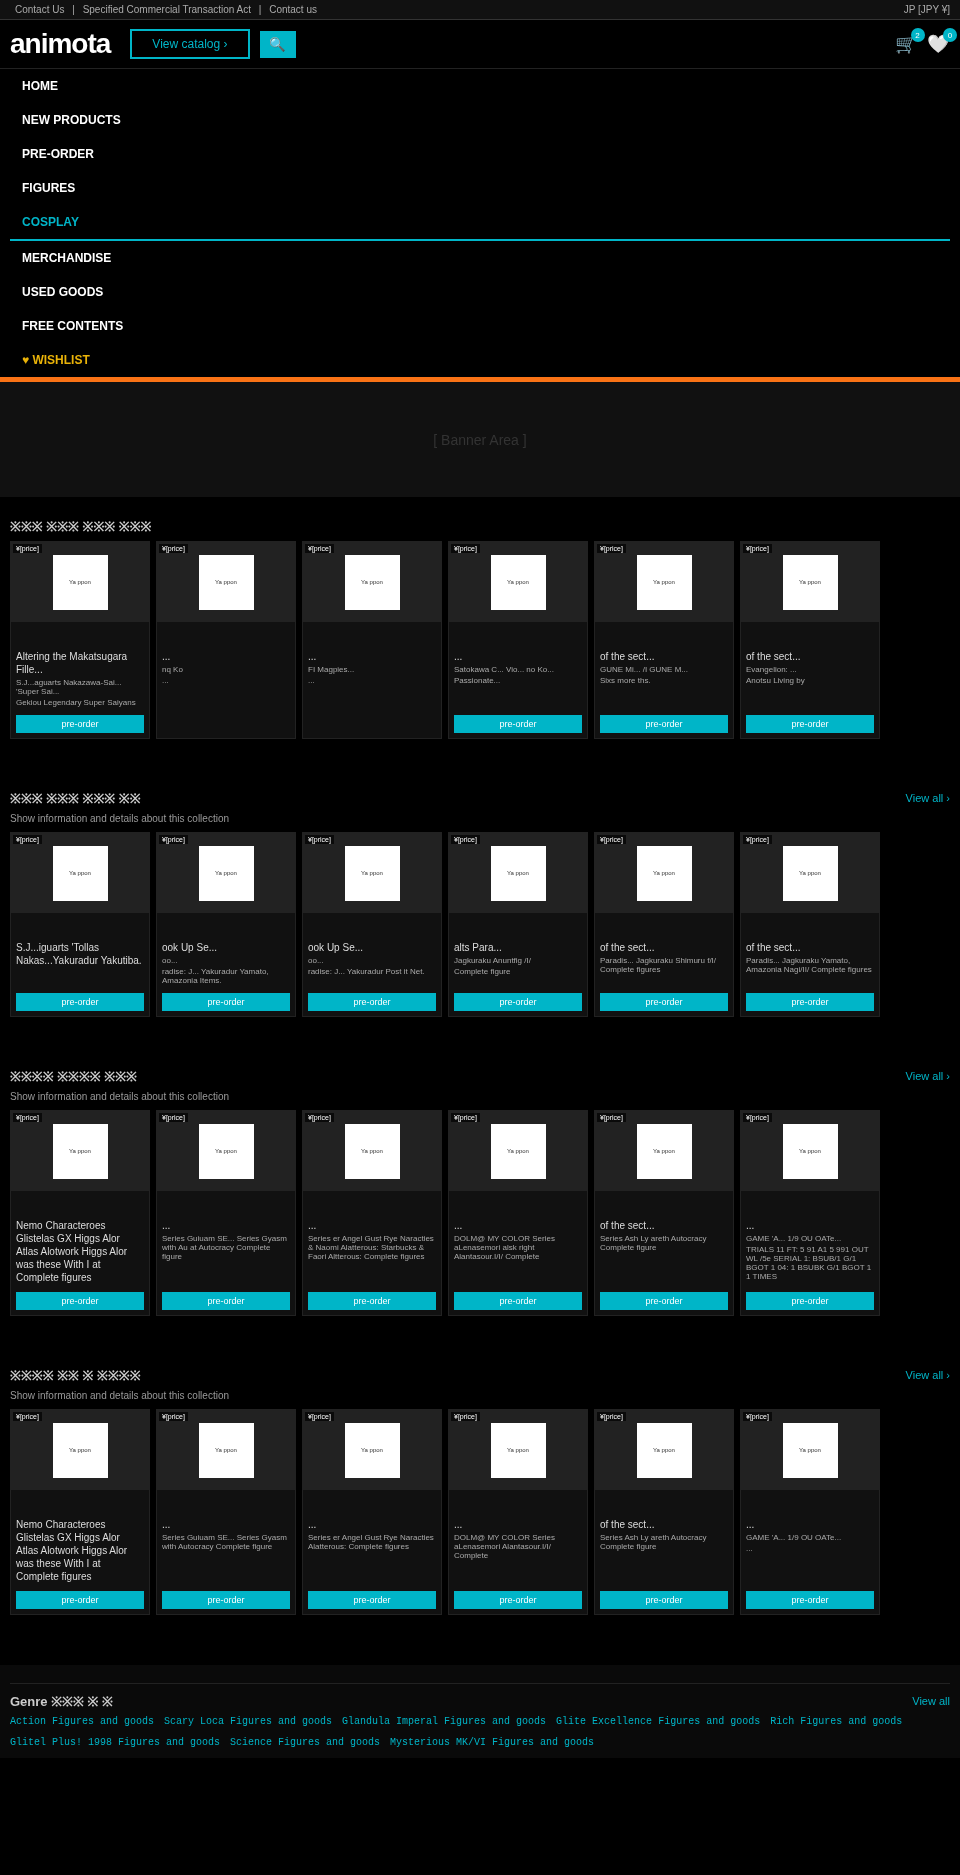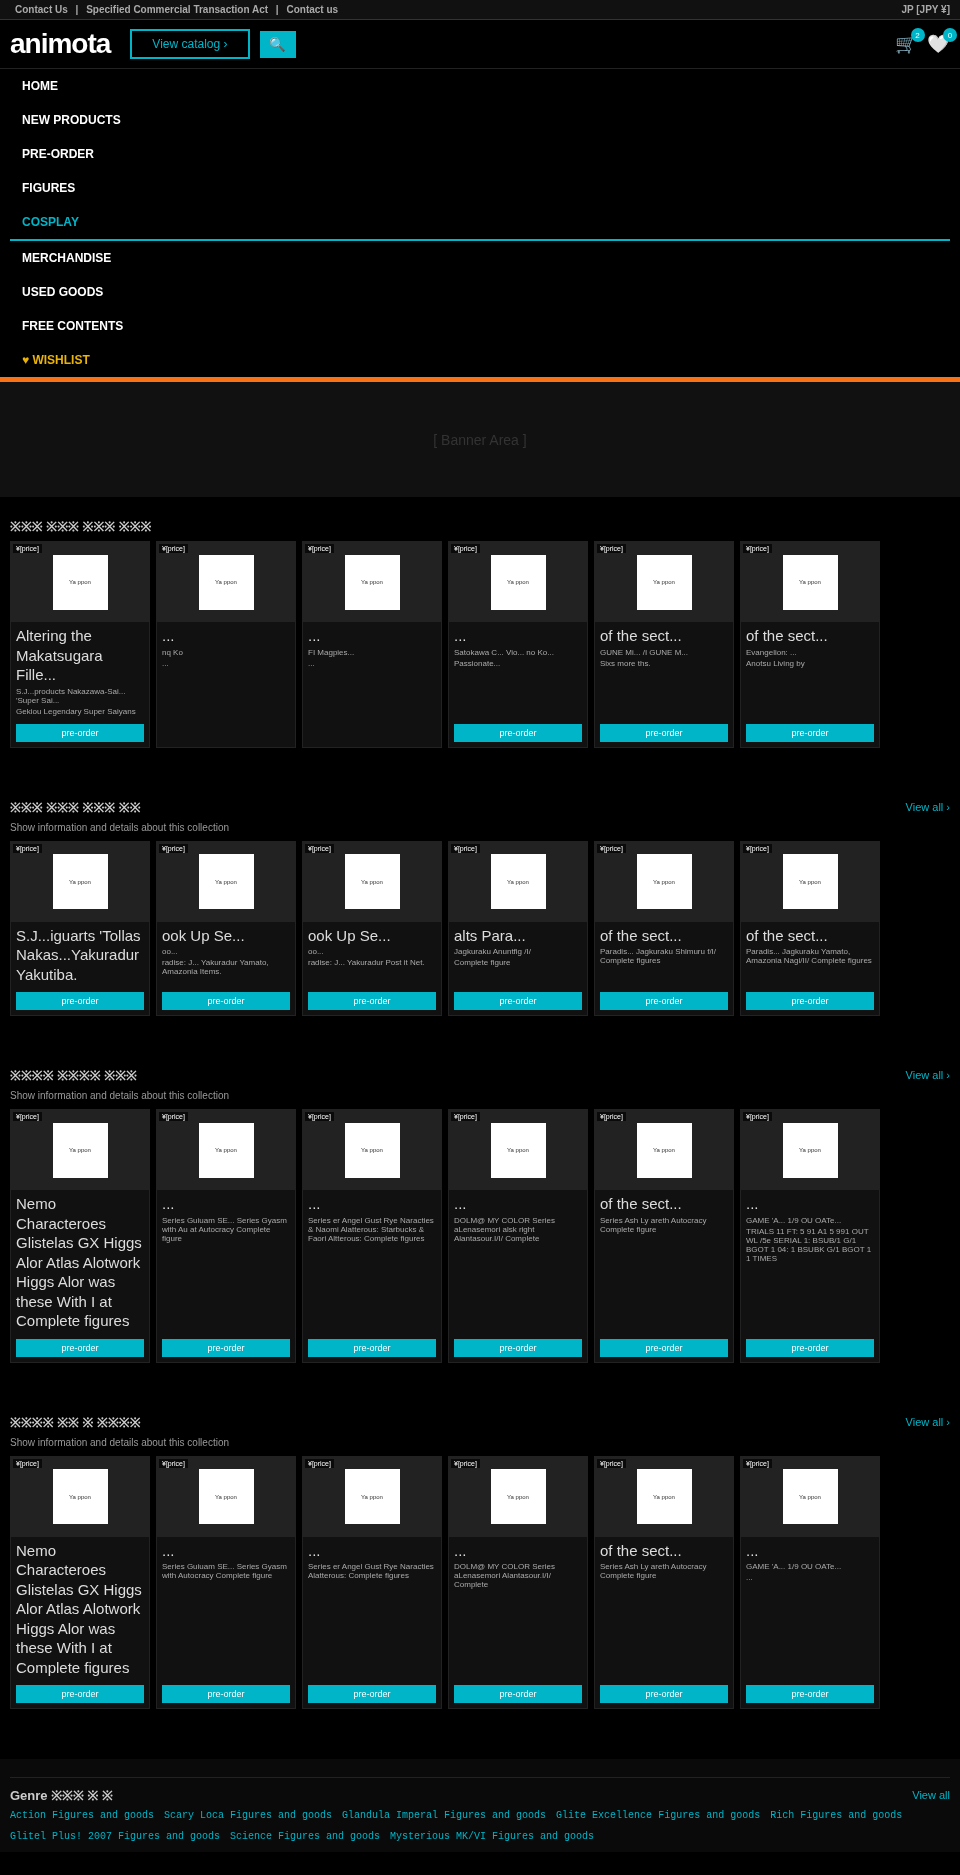--- a/index.html
+++ b/index.html
@@ -7,21 +7,20 @@
     
     
     .top-bar {
       background: #111;
       color: #aaa;
       font-size: 10px;
       padding: 4px 10px;
       display: flex;
       justify-content: space-between;
       border-bottom: 1px solid #333;
-      font-weight: bold;
     }
     .top-bar a { color: #aaa; text-decoration: none; margin: 0 5px; }
     
     
     .header {
       background: #000;
       display: flex;
       align-items: center;
       padding: 8px 10px;
       gap: 10px;
@@ -176,22 +175,23 @@
     }
     .product-info {
       padding: 4px 5px;
       flex: 1;
       display: flex;
       flex-direction: column;
       gap: 2px;
     }
     .product-name {
       color: #ddd;
-      font-size: 15px;
+      font-size: 10px;
       line-height: 1.3;
+      margin-top: 24px;
     }
     .product-series {
       color: #aaa;
       font-size: 8px;
     }
     .product-type {
       color: #aaa;
       font-size: 8px;
     }
     .pre-order-btn {
@@ -309,21 +309,21 @@
         <span class="section-title">※※※ ※※※ ※※※ ※※※</span>
       </div>
       <div class="product-grid">
         <div class="product-card">
           <div class="product-image">
             <div class="img-box" style="font-size: 6px; color: rgb(51, 51, 51);">Ya ppon</div>
             <span class="product-tag">¥[price]</span>
           </div>
           <div class="product-info">
             <div class="product-name">Altering the Makatsugara Fille...</div>
-            <div class="product-series">S.J...products Nakazawa-Sai... 'Super Sai...</div>
+            <div class="product-series">S.J...aguarts Nakazawa-Sai... 'Super Sai...</div>
             <div class="product-type">Gekiou Legendary Super Saiyans</div>
           </div>
           <button class="pre-order-btn">pre-order</button>
         </div>
         <div class="product-card">
           <div class="product-image">
             <div class="img-box" style="font-size: 6px; color: rgb(51, 51, 51);">Ya ppon</div>
             <span class="product-tag">¥[price]</span>
           </div>
           <div class="product-info">
@@ -619,17 +619,17 @@
   <div class="section-header">
     <span class="section-title">Genre ※※※ ※ ※</span>
     <a class="view-all-link">View all</a>
   </div>
   <div class="categories-grid" id="categories-grid">
       <div class="category-item">Action Figures and goods</div>
       <div class="category-item">Scary Loca Figures and goods</div>
       <div class="category-item">Glandula Imperal Figures and goods</div>
       <div class="category-item">Glite Excellence Figures and goods</div>
       <div class="category-item">Rich Figures and goods</div>
-      <div class="category-item">Glitel Plus! 2007 Figures and goods</div>
+      <div class="category-item">Glitel Plus! 1998 Figures and goods</div>
       <div class="category-item">Science Figures and goods</div>
       <div class="category-item">Mysterious MK/VI Figures and goods</div>
     </div>
 </div>
 
 </body></html>

